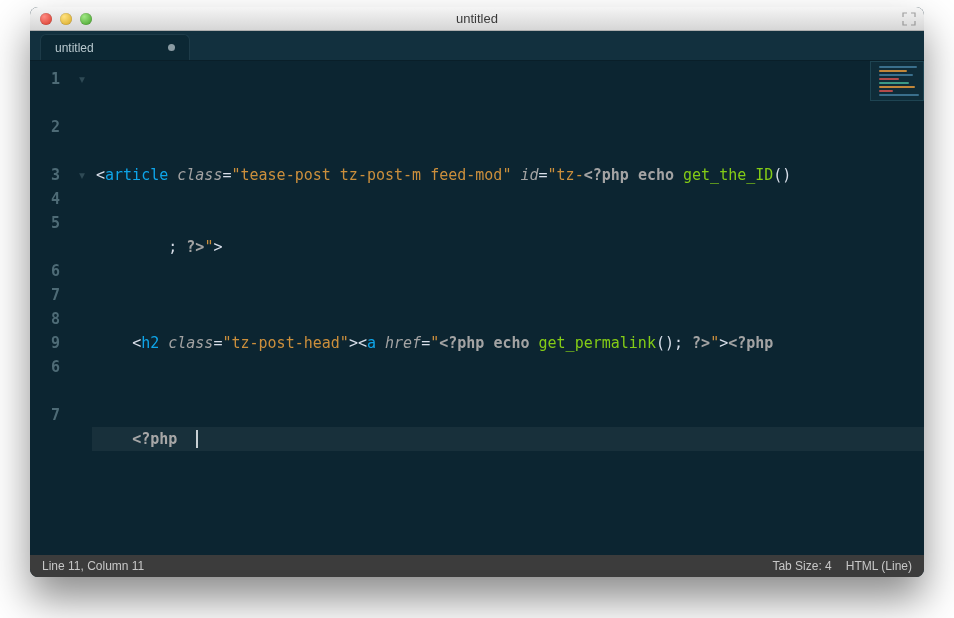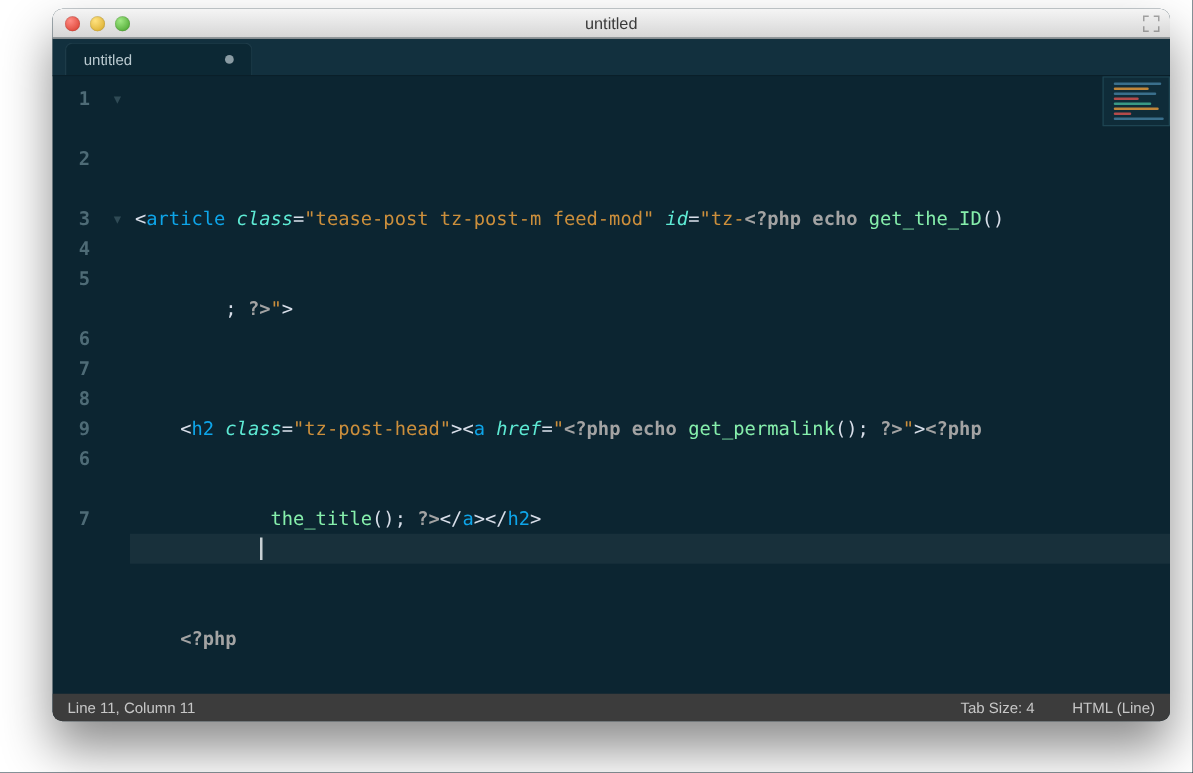--- a/index.html
+++ b/index.html
@@ -4,21 +4,21 @@
 <style>
   * { box-sizing: border-box; }
   html, body {
     margin: 0; padding: 0;
     width: 954px; height: 618px;
     background: transparent;
     font-family: -apple-system, "Helvetica Neue", Arial, sans-serif;
   }
   .shadow-wrap {
     position: absolute;
-    left: 42px; top: 7px;
+    left: 30px; top: 7px;
     width: 894px; height: 570px;
     border-radius: 8px;
     box-shadow: 0 22px 40px rgba(0,0,0,0.45);
     overflow: hidden;
     background: #0c2531;
   }
   .titlebar {
     height: 24px;
     background: linear-gradient(#f5f5f5, #d6d6d6);
     border-bottom: 1px solid #aeaeae;
@@ -95,40 +95,40 @@
   }
   .code .cursor {
     position:absolute;
     top: calc(6px + 24px*15);
     left: 104px;
     width:2px; height:18px; margin-top:3px;
     background:#c8d0d4;
   }
   .p  { color:#d8dee9; }          
   .tg { color:#0ea5e9; }          
-  .at { color:#5eead4; font-style: italic; } 
+  .at { color:#a3a3a3; font-style: italic; } 
   .st { color:#cc8f3c; }          
   .kw { color:#a3a3a3; font-weight:bold;}   
-  .fn { color:#86efac; }          
+  .fn { color:#84cc16; }          
   .eq { color:#d8dee9; }
   .minimap {
     position:absolute; top:0; right:0; width:54px; height:40px;
     background: #0f2c39;
     border:1px solid #1e4452;
   }
   .minimap .strip {
     position:absolute; left:8px; right:6px; height:2px; border-radius:1px;
   }
   .statusbar {
     height:22px; background:#3c3c3c;
     color:#c7c7c7; font-size:12px;
     display:flex; align-items:center; justify-content:space-between;
     padding: 0 12px;
   }
-  .statusbar .right { display:flex; gap:30px;text-align:right; }
+  .statusbar .right { display:flex; gap:14px;text-align:right; }
 </style>
 </head>
 <body>
 
 <div class="shadow-wrap">
 
   <div class="titlebar">
     <div class="traffic-lights">
       <div class="dot red"></div>
       <div class="dot yellow"></div>
@@ -186,21 +186,20 @@
         <div></div>
     </div>
 
     <div class="code">
       <div class="line11hl"></div>
       
       <div class="line"><span class="p">&lt;</span><span class="tg">article</span><span> </span><span class="at">class</span><span class="eq">=</span><span class="st">"tease-post tz-post-m feed-mod"</span><span> </span><span class="at">id</span><span class="eq">=</span><span class="st">"</span><span class="st">tz-</span><span class="kw">&lt;?php</span><span> </span><span class="kw">echo</span><span> </span><span class="fn">get_the_ID</span><span class="p">()</span></div>
       <div class="line">        <span class="p">; </span><span class="kw">?&gt;</span><span class="st">"</span><span class="p">&gt;</span></div>
       
       <div class="line">    <span class="p">&lt;</span><span class="tg">h2</span><span> </span><span class="at">class</span><span class="eq">=</span><span class="st">"tz-post-head"</span><span class="p">&gt;</span><span class="p">&lt;</span><span class="tg">a</span><span> </span><span class="at">href</span><span class="eq">=</span><span class="st">"</span><span class="kw">&lt;?php</span><span> </span><span class="kw">echo</span><span> </span><span class="fn">get_permalink</span><span class="p">()</span><span class="p">; </span><span class="kw">?&gt;</span><span class="st">"</span><span class="p">&gt;</span><span class="kw">&lt;?php</span></div>
-      <div class="line">            <span class="fn">the_title</span><span class="p">()</span><span class="p">; </span><span class="kw">?&gt;</span><span class="p">&lt;/</span><span class="tg">a</span><span class="p">&gt;</span><span class="p">&lt;/</span><span class="tg">h2</span><span class="p">&gt;</span></div>
       
       <div class="line">    <span class="kw">&lt;?php</span></div>
       
       
       
       
       
       
       
       

